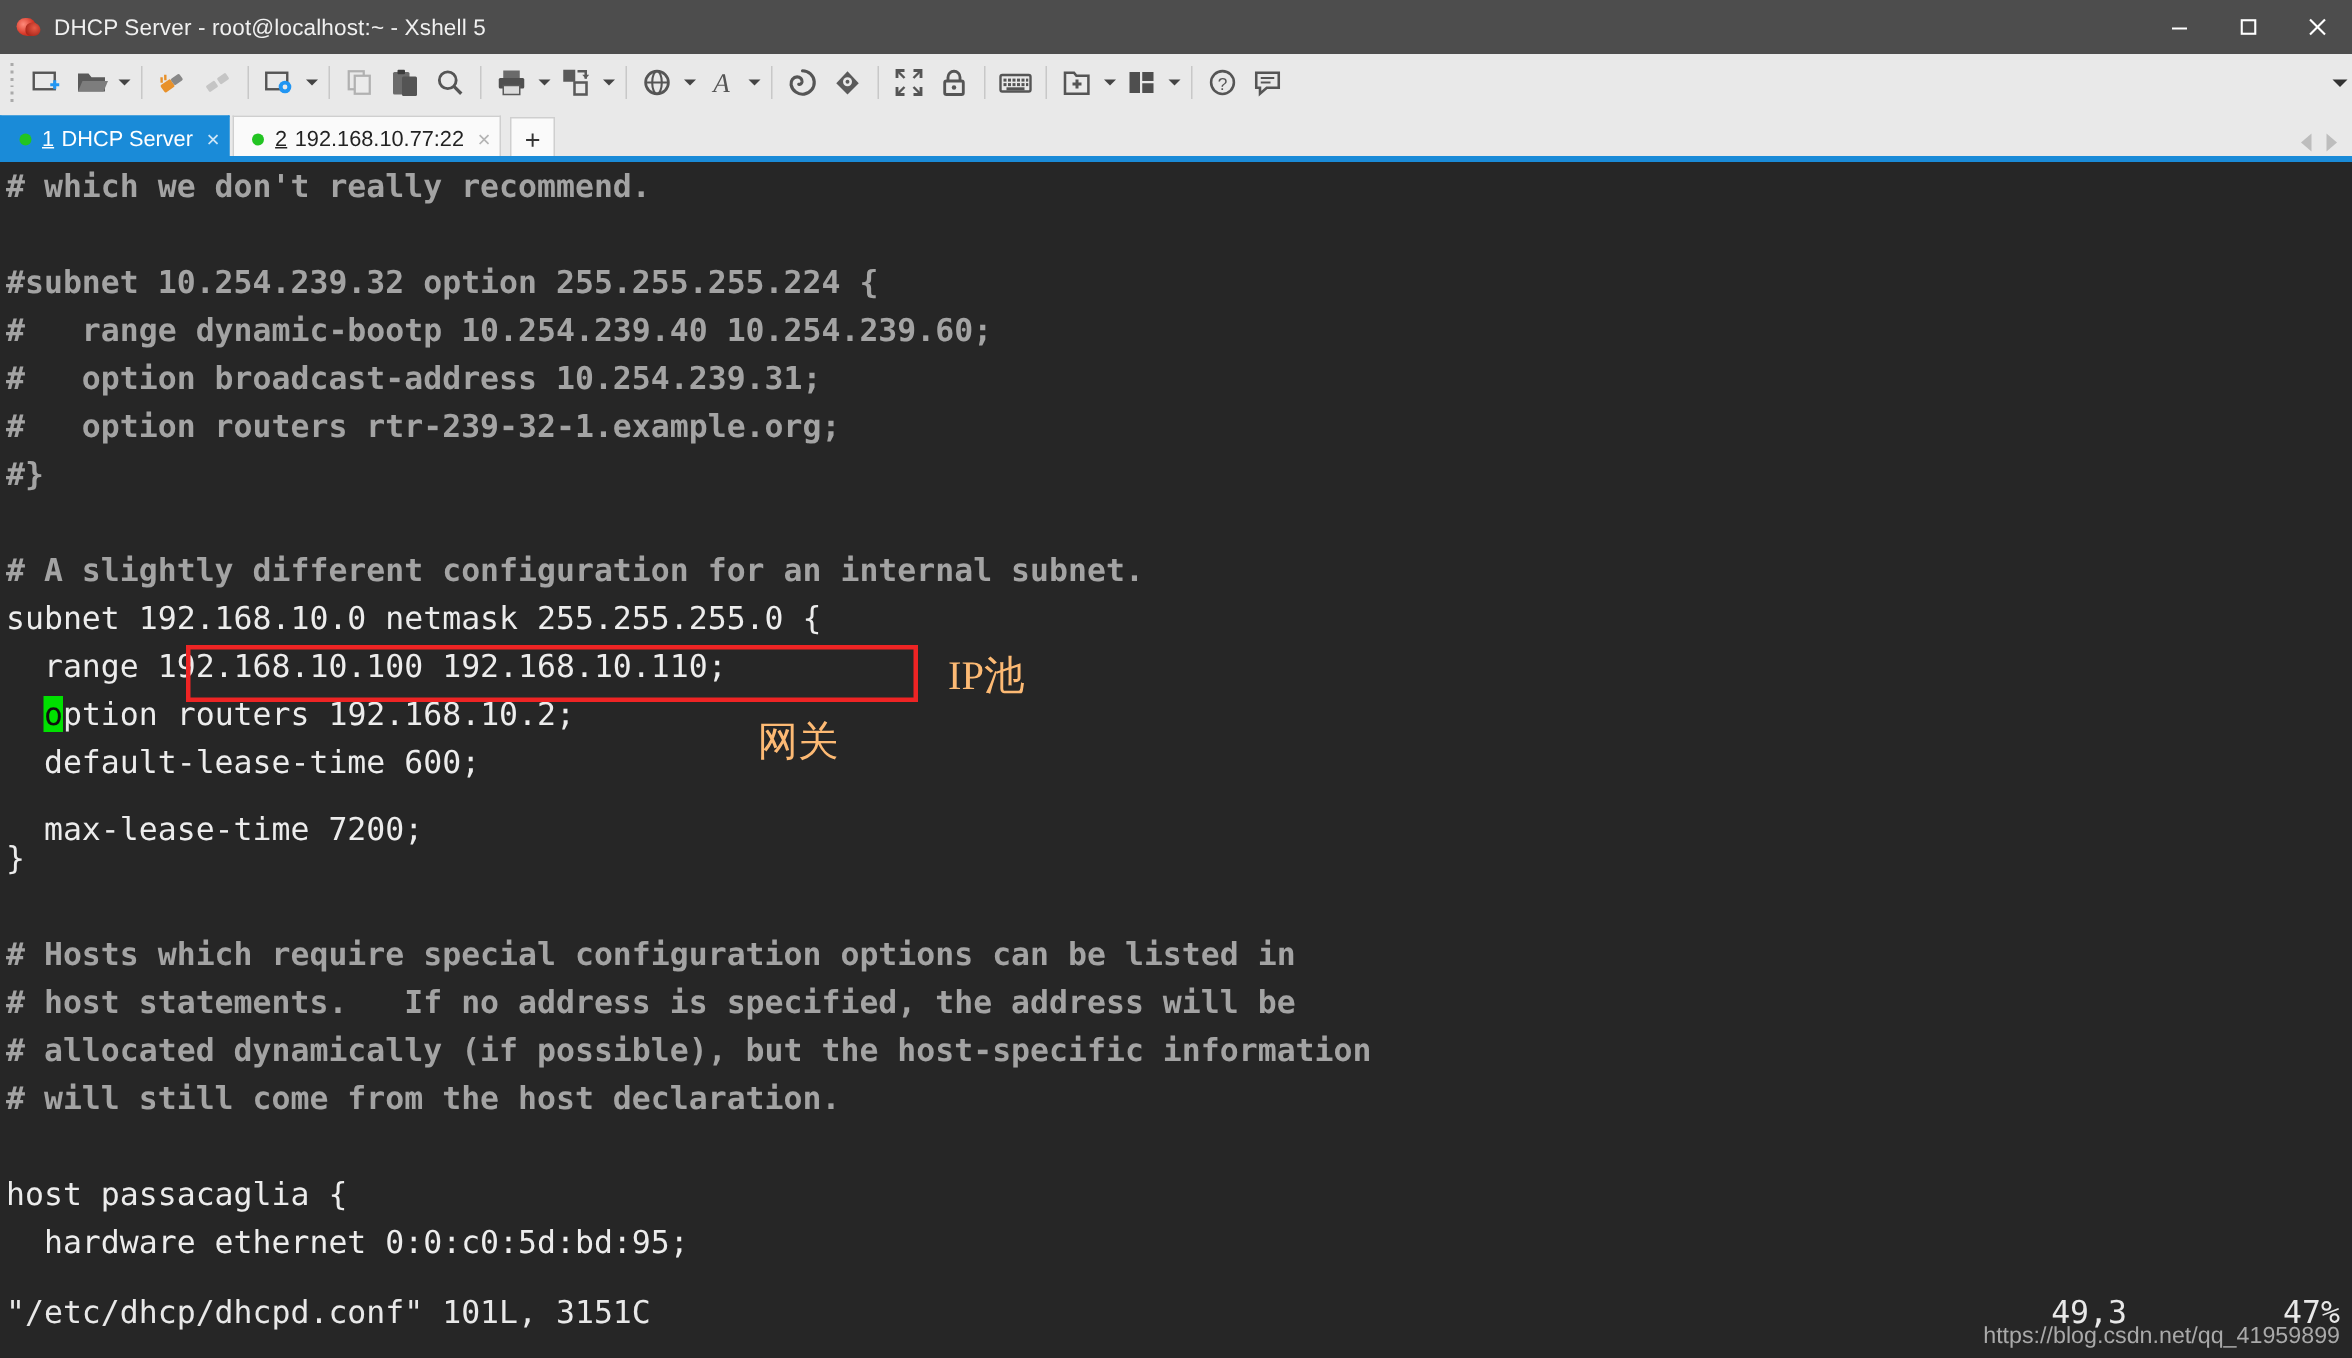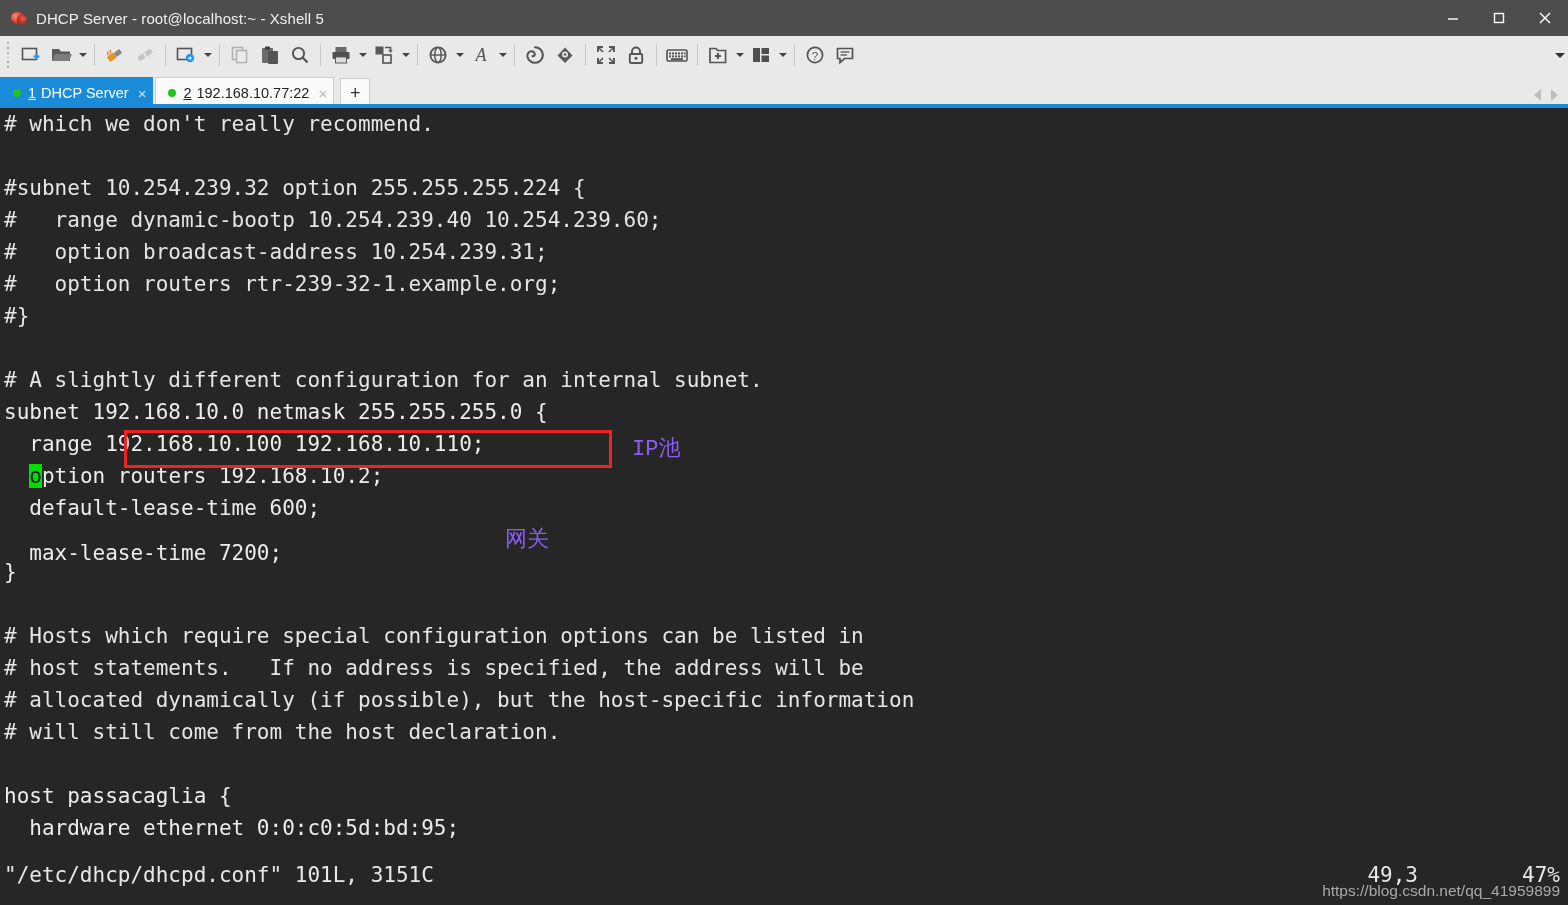--- a/index.html
+++ b/index.html
@@ -147,21 +147,21 @@
     font-size: 21px;
     line-height: 32px;
     overflow: hidden;
   }
   .tline {
     position: absolute; left: 4px;
     white-space: pre;
     color: #e8e8e8;
     letter-spacing: 0px;
   }
-  .cmt { color: #e5e5e5; }
+  .cmt { color: #a3a3a3; font-weight: bold; }
   .plain { color: #ececec; }
   .cursor {
     background: #00e000; color: #101010;
   }
   .statusline {
     position: absolute; left: 4px; bottom: 14px;
     white-space: pre; color: #e8e8e8;
     font-family: "DejaVu Sans Mono", "Liberation Mono", monospace;
     font-size: 21px; line-height: 32px;
   }
@@ -185,23 +185,23 @@
   }
 
   
   .ann-box {
     position: absolute;
     border: 3px solid #ee2424;
     box-sizing: border-box;
   }
   .ann-text {
     position: absolute;
-    color: #8b5cf6;
-    font-family: Liberation Mono, monospace;
-    font-size: 22px;
+    color: #fdba74;
+    font-family: Liberation Serif, serif;
+    font-size: 27px;
     white-space: nowrap;
   }
 </style>
 </head>
 <body>
 
 <div id="app">
 
   <div class="titlebar">
     <div class="app-icon">
@@ -569,16 +569,16 @@
     <div class="tline plain" style="top:672px">host passacaglia {</div>
     <div class="tline plain" style="top:704px">  hardware ethernet 0:0:c0:5d:bd:95;</div>
 
     <div class="statusline">"/etc/dhcp/dhcpd.conf" 101L, 3151C</div>
     <div class="status-pos">49,3</div>
     <div class="status-pct">47%</div>
     <div class="watermark">https://blog.csdn.net/qq_41959899</div>
 
     <div class="ann-box" style="left:124px; top:322px; width:488px; height:38px;"></div>
     <div class="ann-text" style="left:632px; top:326px;">IP池</div>
-    <div class="ann-text" style="left:505px; top:370px;margin-top:47px;">网关</div>
+    <div class="ann-text" style="left:505px; top:370px;">网关</div>
   </div>
 
 </div>
 
 </body></html>

